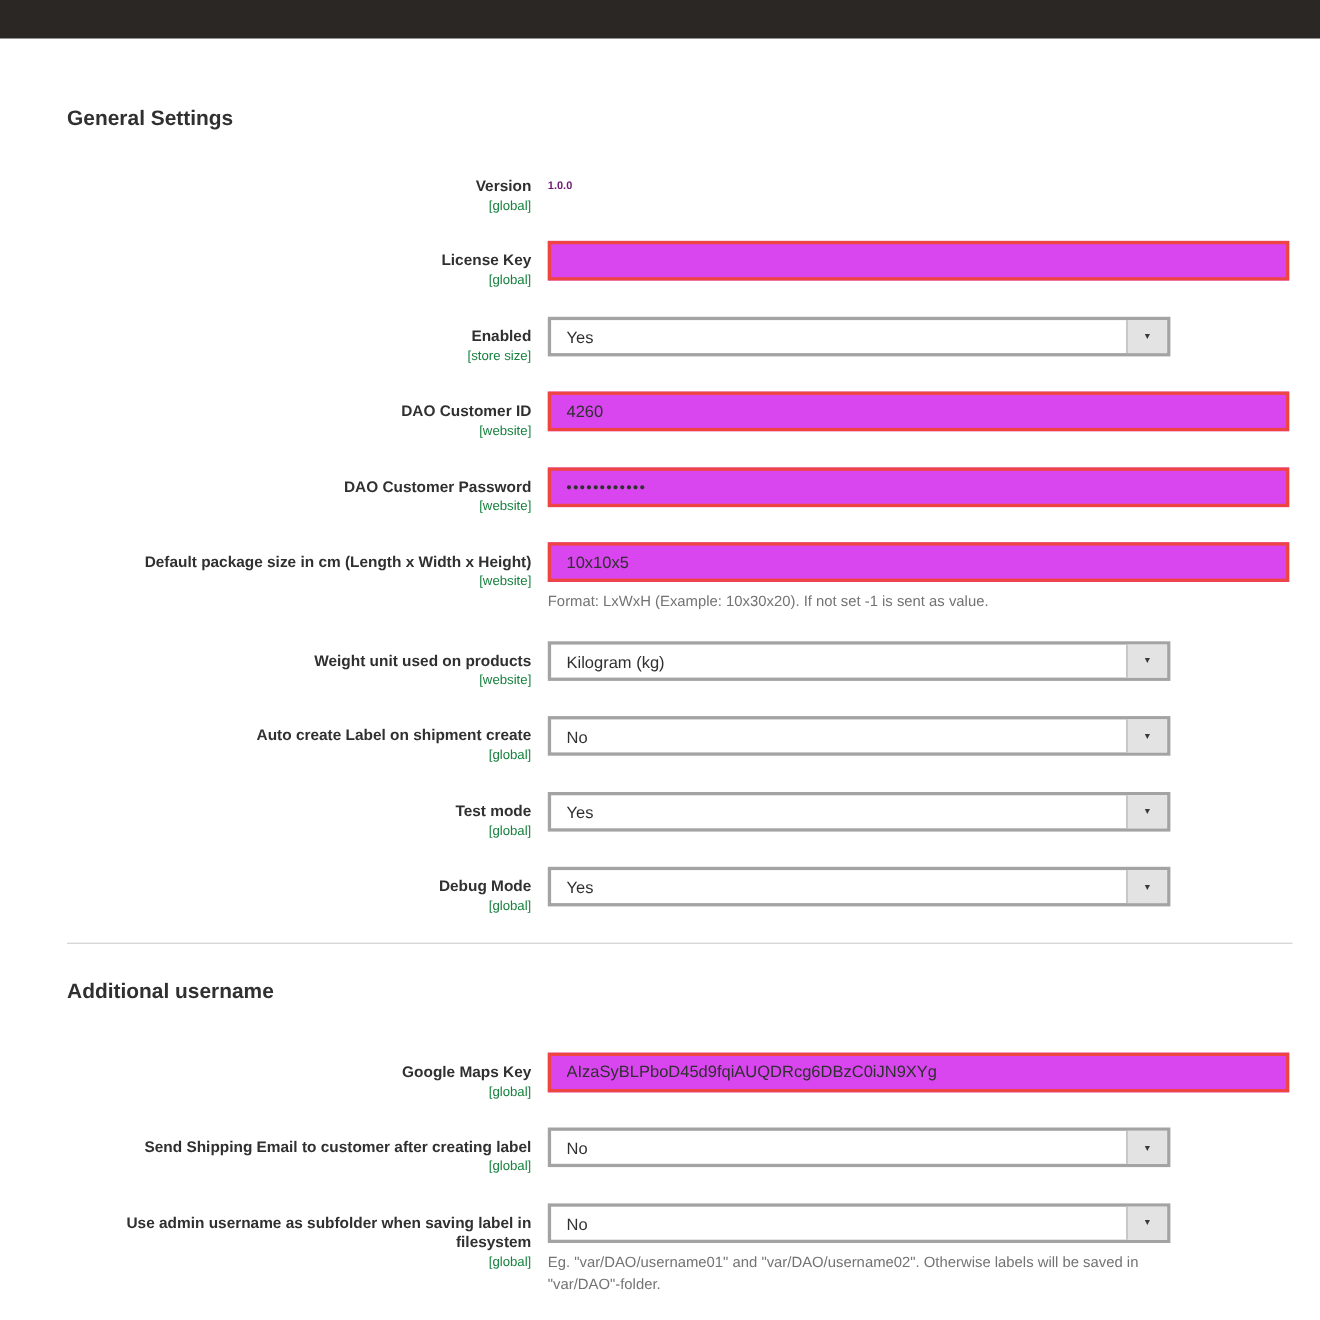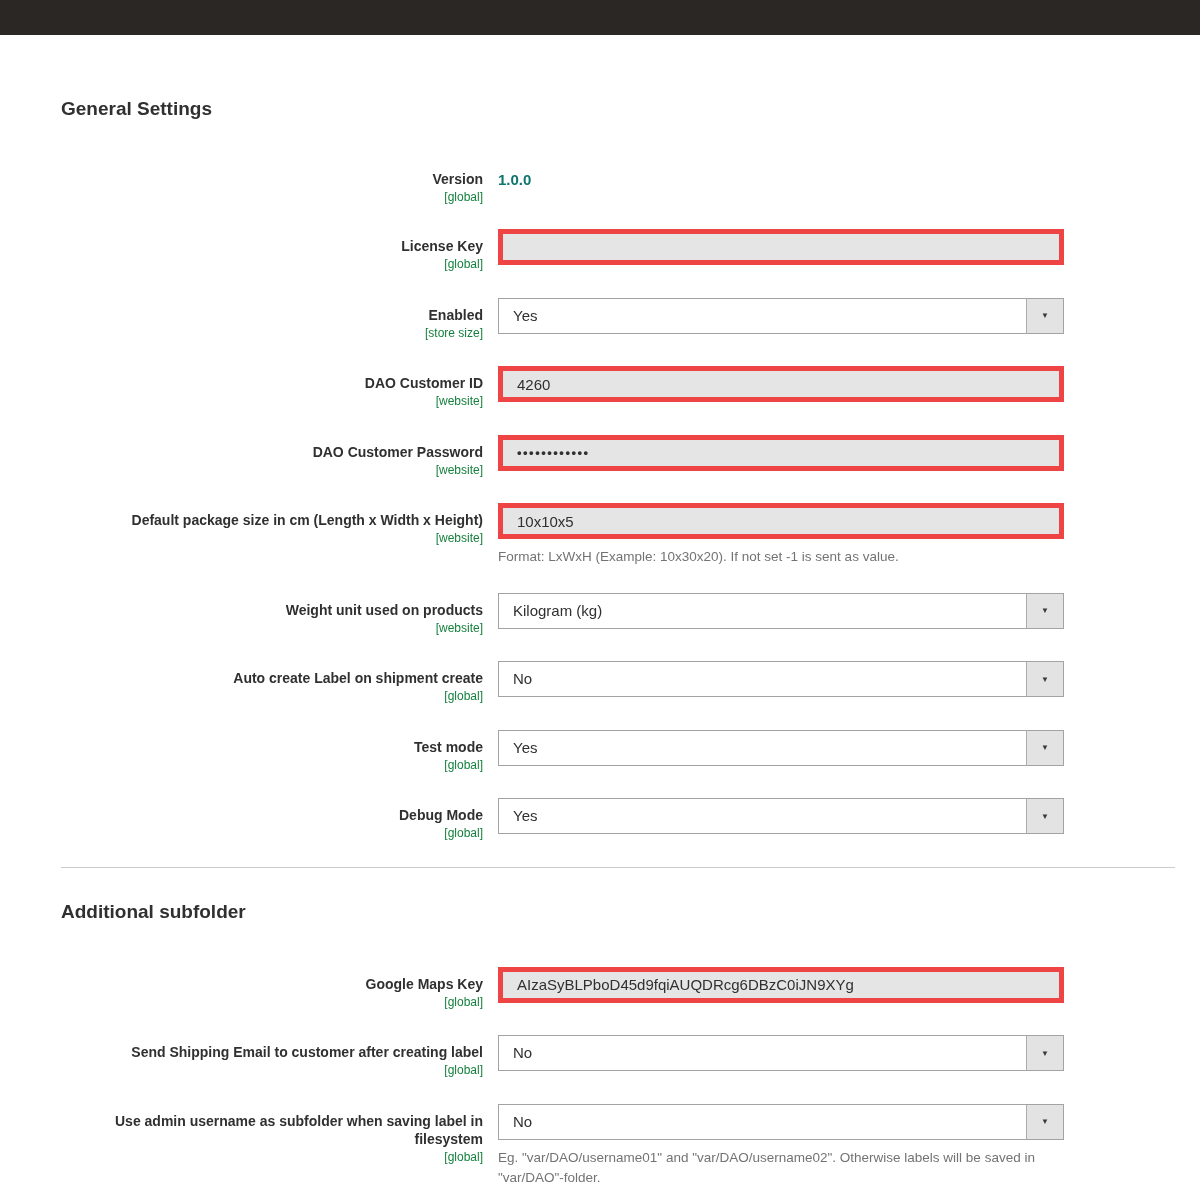--- a/index.html
+++ b/index.html
@@ -6,40 +6,40 @@
   html,body { background:#ffffff; width:1200px; font-family:"Liberation Sans","DejaVu Sans",sans-serif; color:#303030; }
 
   .topbar { width:1200px; height:35px; background:#2a2724; }
 
   .content { width:1200px;padding-left:36px; }
 
   .section-title { font-size:19px; font-weight:bold; color:#303030; margin-left:25px; line-height:23px; }
   #section-general .section-title { margin-top:62px; }
   #section-additional .section-title { margin-top:32px; }
 
-  .rows { margin-top:50px; }
+  .rows { margin-top:40px; }
   #section-additional .rows { margin-top:44px; }
 
   .row { display:flex; align-items:flex-start; margin-bottom:25px; }
   .row.static { margin-bottom:24px; }
 
   .label-col { width:447px; flex:0 0 447px; text-align:right; padding:8px 0 0 25px; }
   .row.static .label-col { padding-top:0; }
   .field-label { display:block; font-size:14px; font-weight:bold; color:#303030; line-height:1.35; }
   .field-scope { font-size:12px; color:#15803d; margin-top:1px; line-height:1.3; }
 
   .field-col { margin-left:15px; width:566px; flex:0 0 566px; }
 
-  .static-value { font-size:15px; color:#0f766e; font-weight:bold; line-height:19px; }
-
-  .text-input { display:block; width:566px; height:36px; border:5px solid #ef4444; background:#e5e5e5;
+  .static-value { font-size:10px; color:#701a75; font-weight:bold; line-height:19px; }
+
+  .text-input { display:block; width:674px; height:36px; border:3px solid #ef4444; background:#d946ef;
                 padding:0 14px; font-family:inherit; font-size:15px; color:#303030; outline:none; }
   .text-input.password { font-size:13px; font-weight:bold; letter-spacing:1.5px; }
 
-  .select { position:relative; width:566px; height:36px; border:1px solid #a3a3a3; background:#fff; cursor:pointer; }
+  .select { position:relative; width:566px; height:36px; border:3px solid #a3a3a3; background:#fff; cursor:pointer; }
   .select-value { position:absolute; left:14px; top:0; line-height:34px; font-size:15px; color:#303030; }
   .select-arrow { position:absolute; right:0; top:0; width:37px; height:100%; background:#e3e3e3;
                   border-left:1px solid #adadad; display:flex; align-items:center; justify-content:center;
                   font-size:8px; color:#3a3a3a; }
 
   .hint { margin-top:8px; font-size:13.5px; color:#737373; line-height:1.5; max-width:566px; }
 
   .divider { border:none; border-top:1px solid #cccccc; margin:0 25px; }
 </style>
 </head>
@@ -157,21 +157,21 @@
               <span class="select-arrow">▼</span>
             </div>
           </div>
   </div>
       </div>
   </section>
 
   <hr class="divider">
 
   <section id="section-additional">
-    <h2 class="section-title">Additional subfolder</h2>
+    <h2 class="section-title">Additional username</h2>
     <div class="rows">
         <div class="row">
     <div class="label-col">
       <label class="field-label">Google Maps Key</label>
       <div class="field-scope">[global]</div>
     </div>
     <div class="field-col">
             <input type="text" class="text-input" value="AIzaSyBLPboD45d9fqiAUQDRcg6DBzC0iJN9XYg" style="">
           </div>
   </div>

